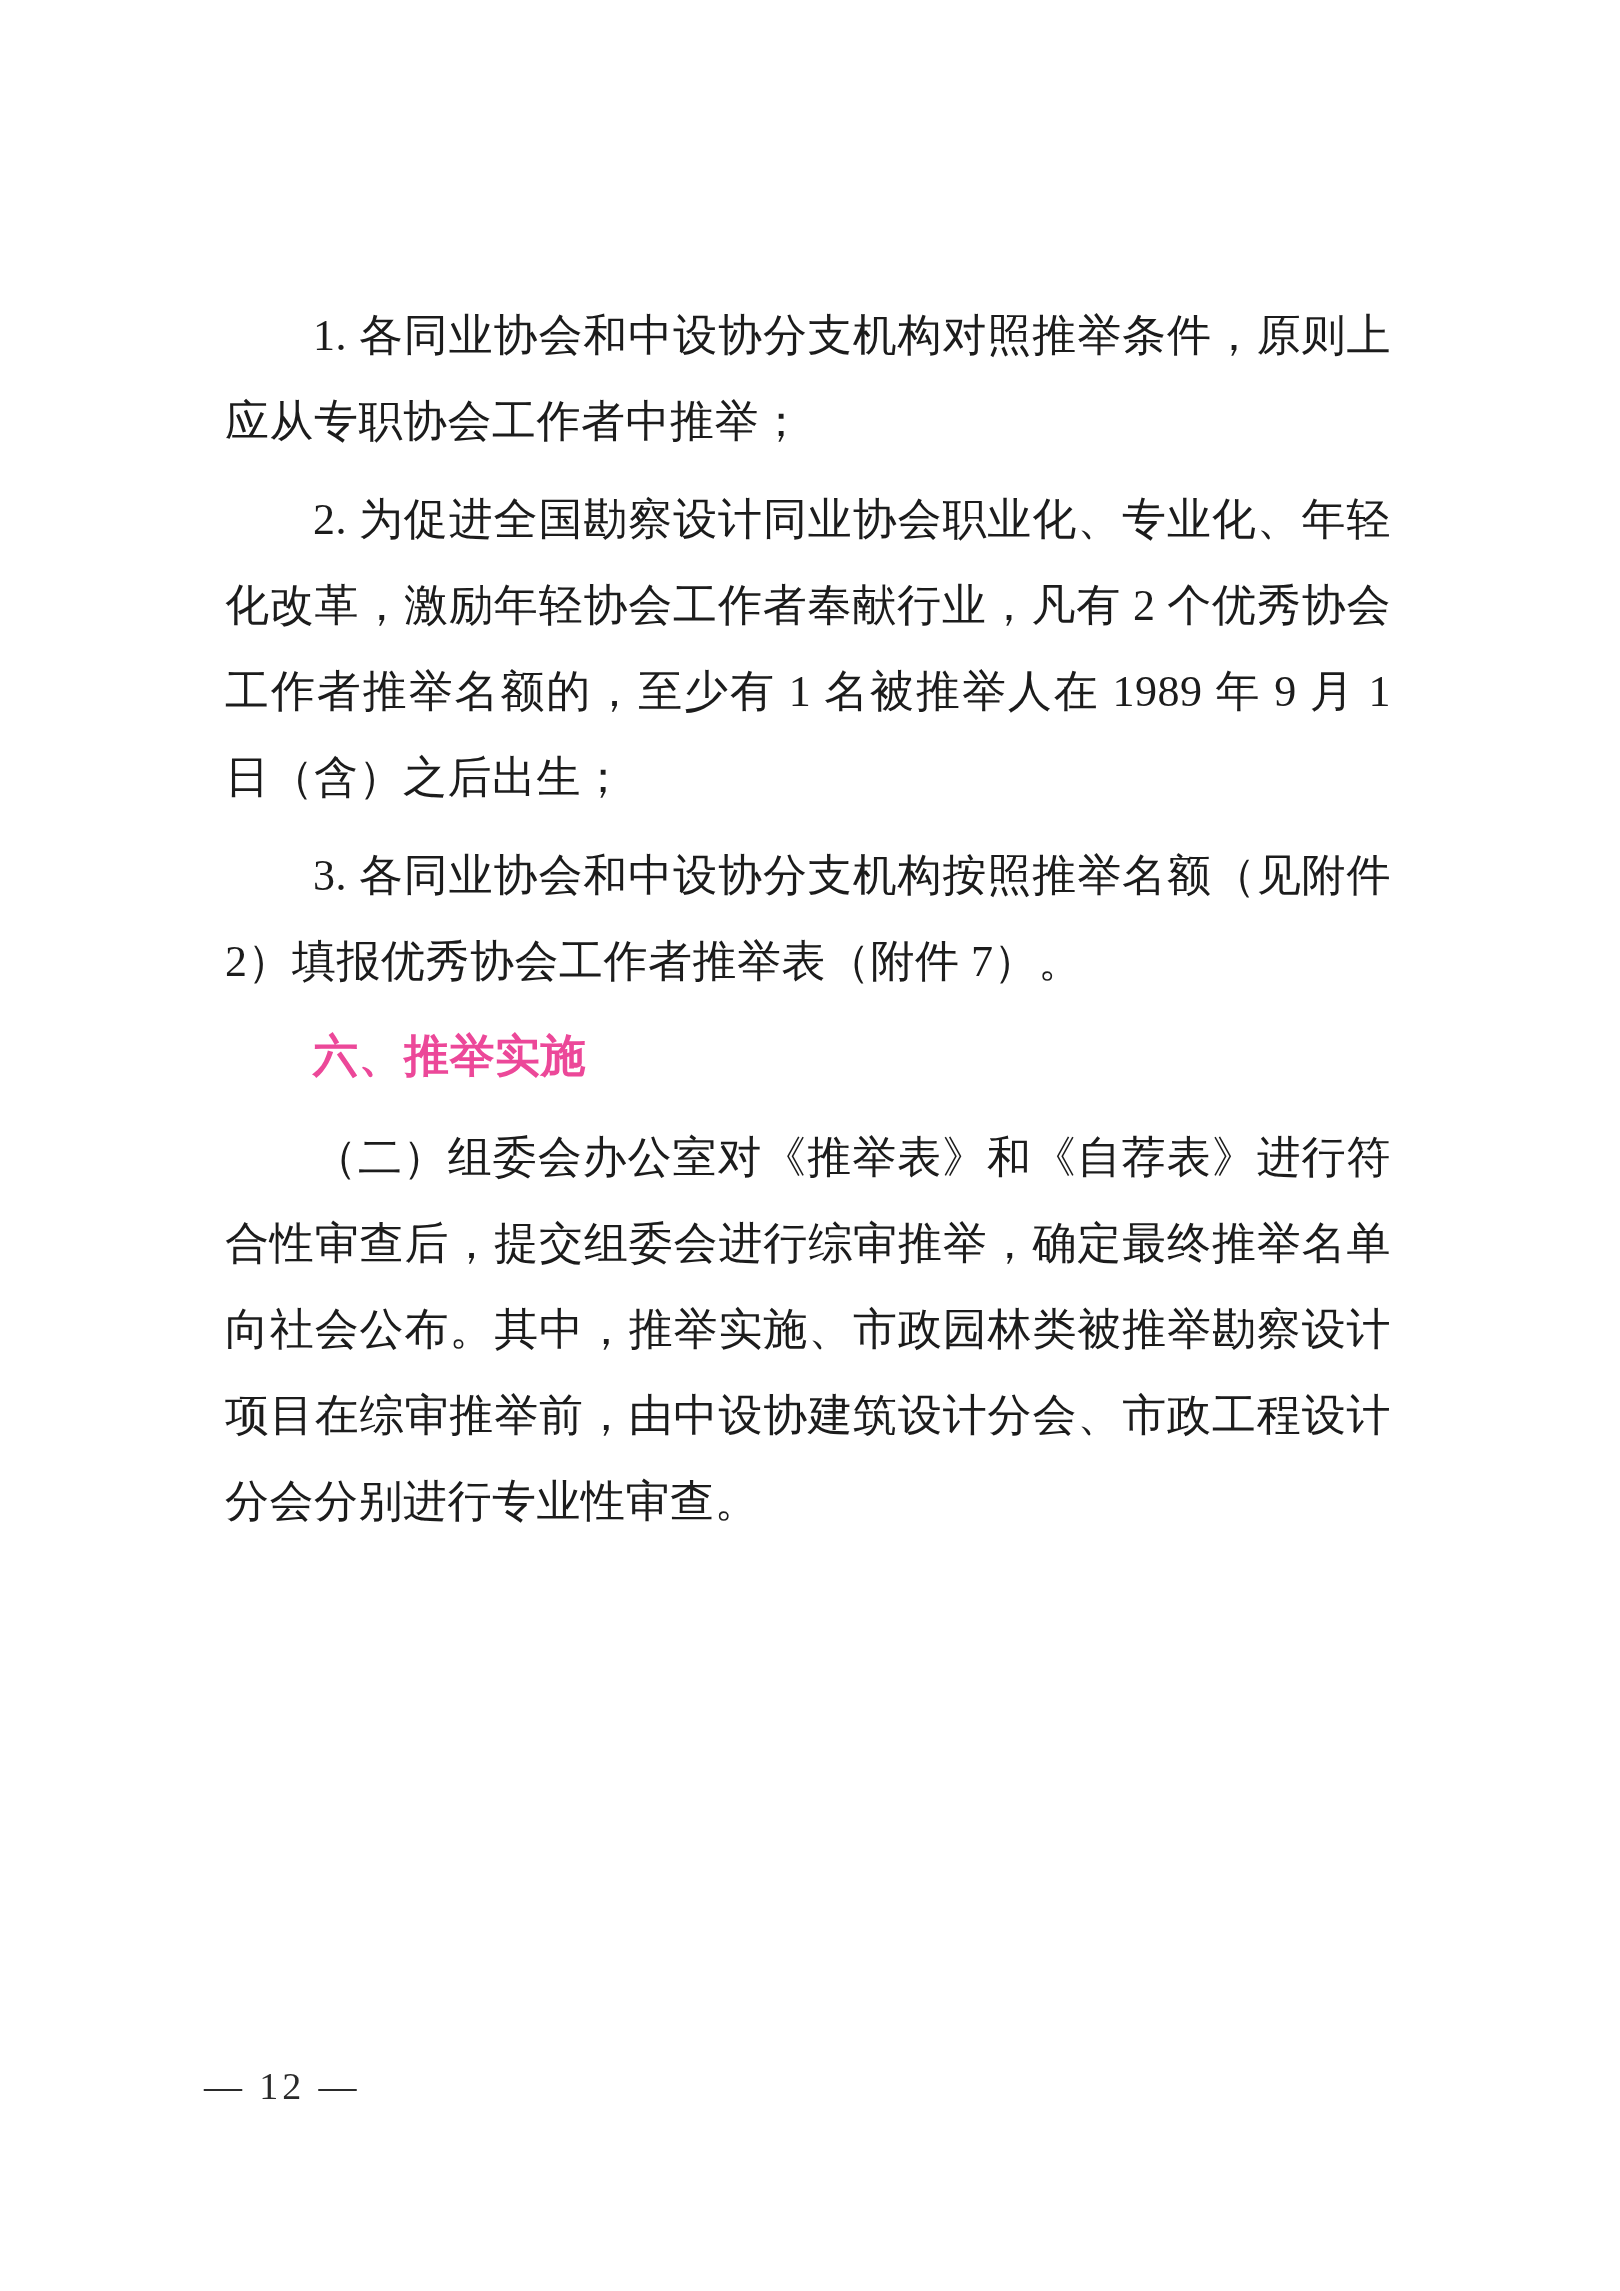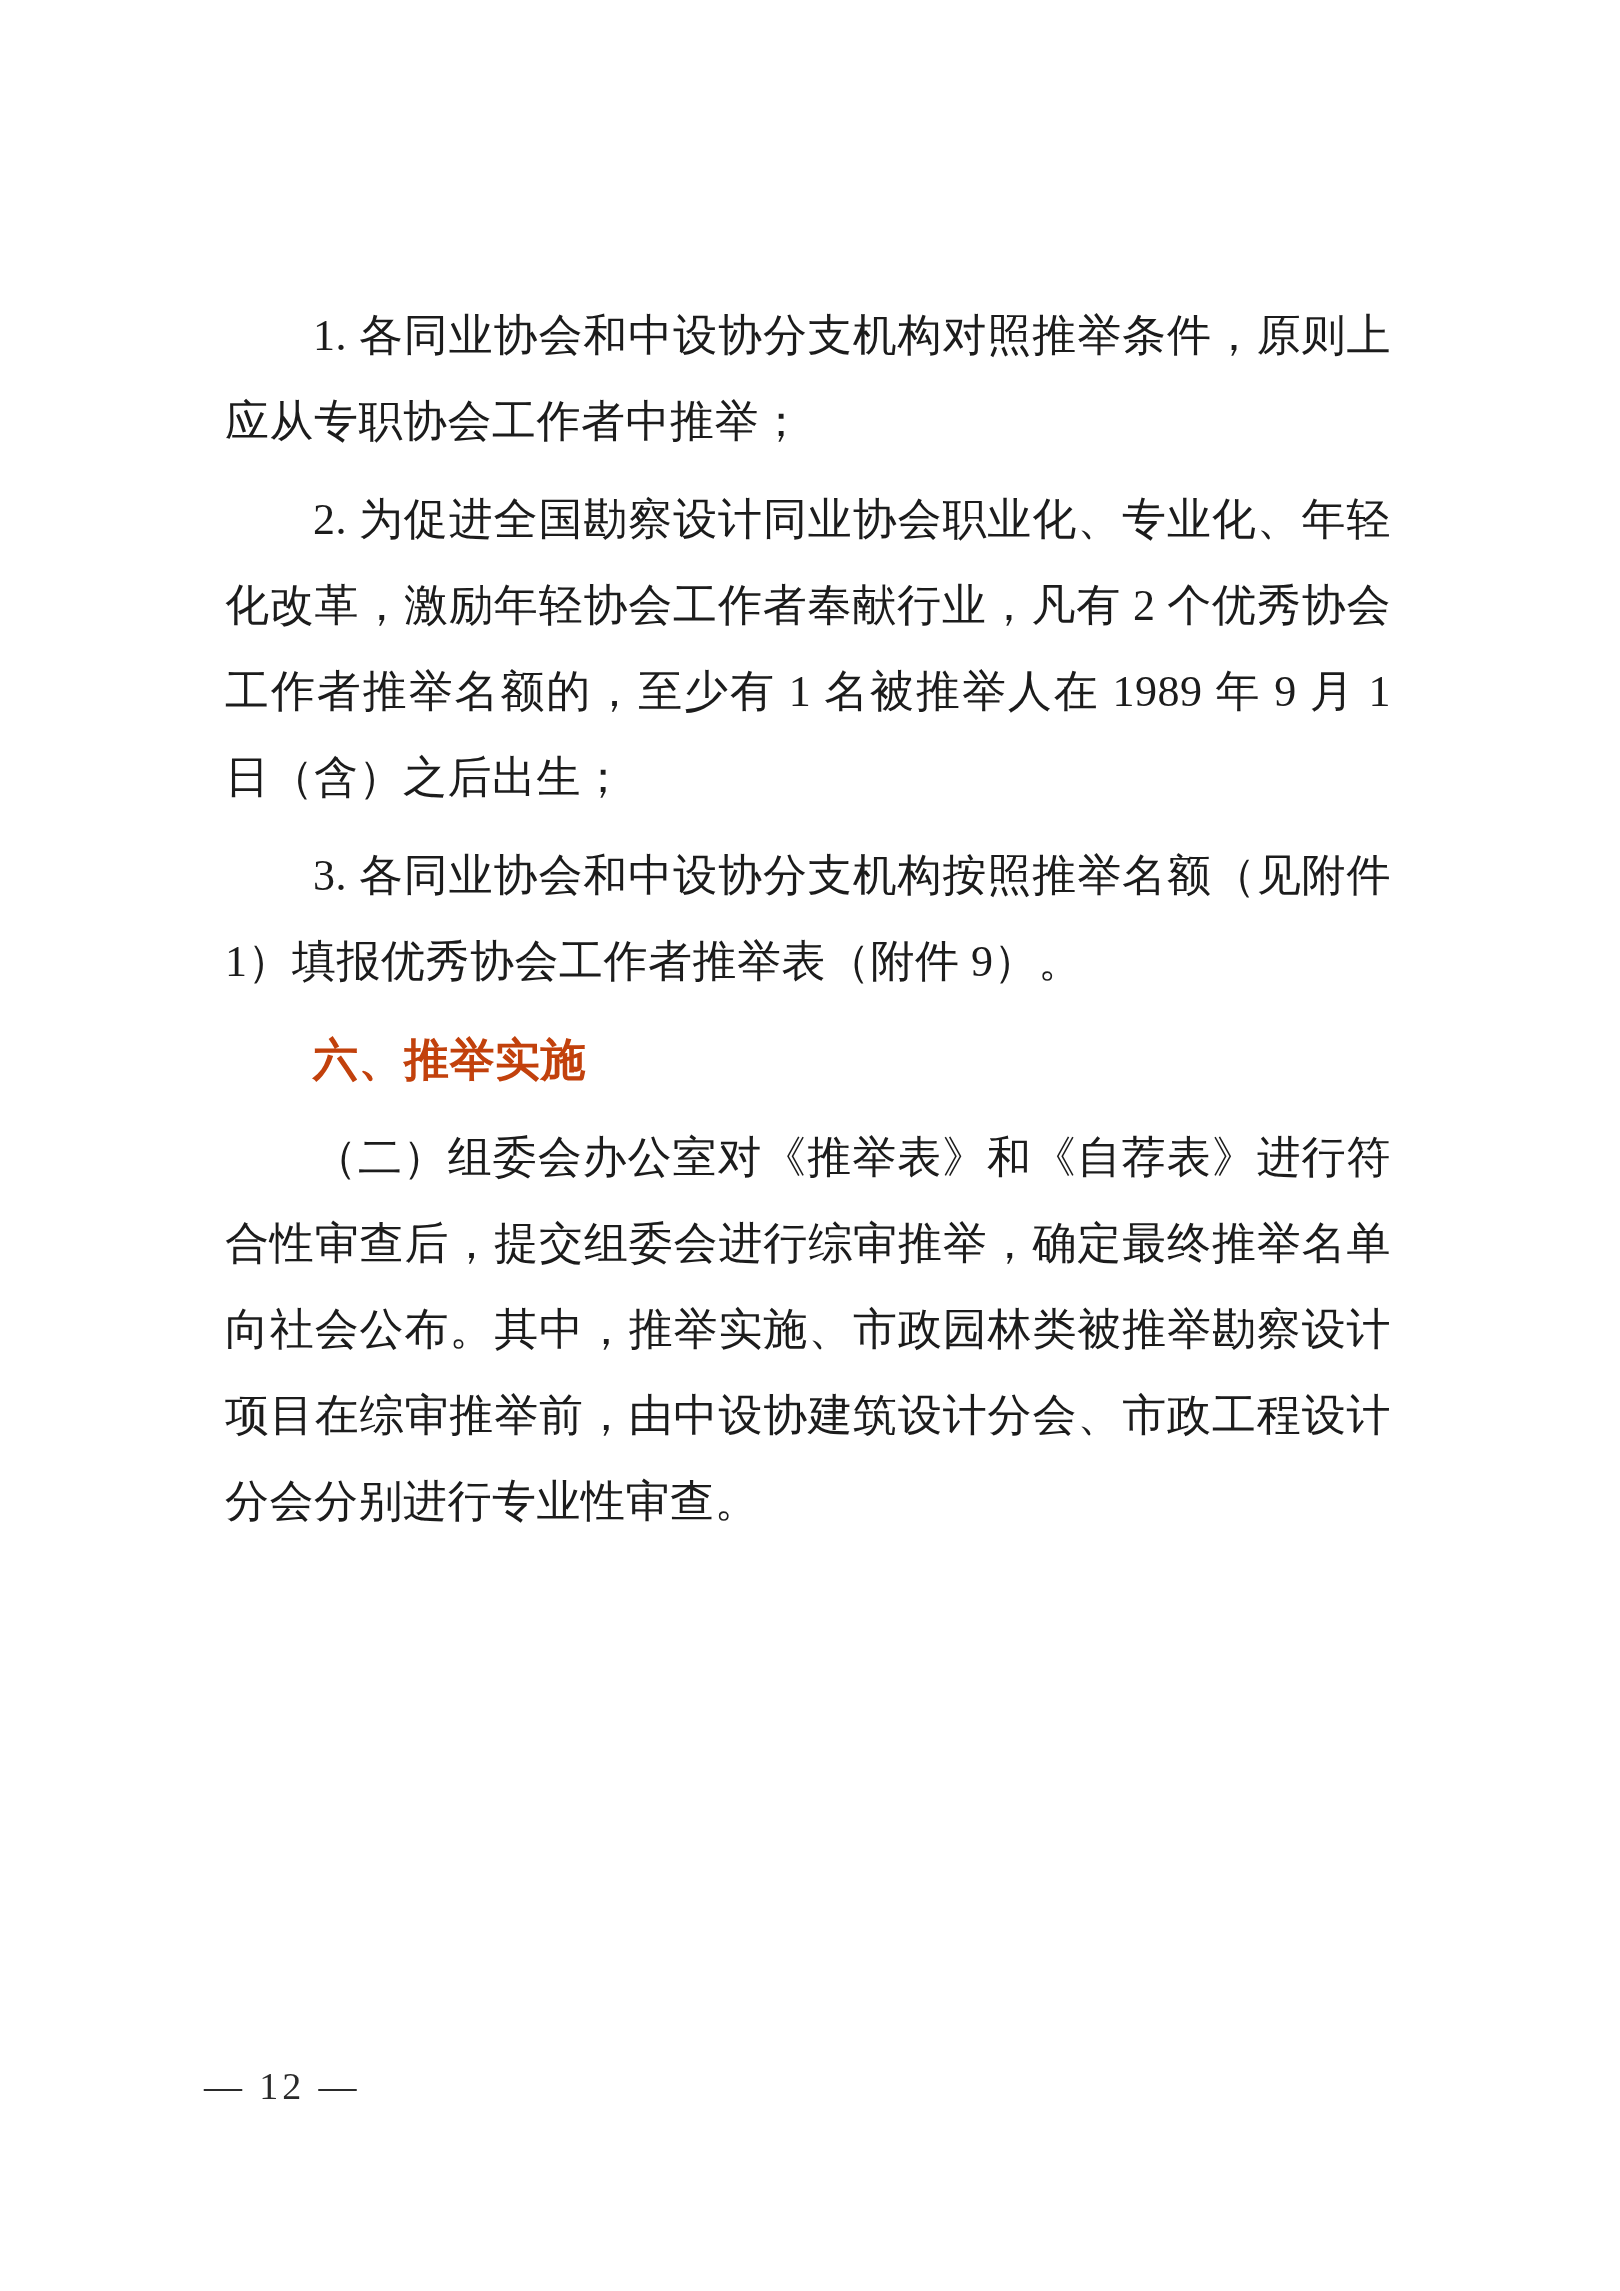--- a/index.html
+++ b/index.html
@@ -25,41 +25,41 @@
   .para {
     margin: 12px;
     font-size: 44px;
     line-height: 86px;
     text-align: justify;
     text-indent: 88px;
     letter-spacing: 0.5px;
     word-break: break-all;
   }
   .heading {
-    font-family: Liberation Sans, sans-serif;
+    font-family: Liberation Mono, monospace;
     font-weight: 700;
     font-size: 45px;
-    color: #c2410c;
+    color: #ec4899;
   }
   .page-number {
     position: absolute;
     left: 204px;
     top: 2064px;
     font-size: 38px;
     letter-spacing: 3.9px;
     color: #2a2a2a;
     white-space: pre;
   }
 </style>
 </head>
 <body>
 
 <div class="page">
   <div class="content">
     <p class="para">1. 各同业协会和中设协分支机构对照推举条件，原则上应从专职协会工作者中推举；</p>
     <p class="para">2. 为促进全国勘察设计同业协会职业化、专业化、年轻化改革，激励年轻协会工作者奉献行业，凡有 2 个优秀协会工作者推举名额的，至少有 1 名被推举人在 1989 年 9 月 1 日（含）之后出生；</p>
-    <p class="para">3. 各同业协会和中设协分支机构按照推举名额（见附件 1）填报优秀协会工作者推举表（附件 9）。</p>
+    <p class="para">3. 各同业协会和中设协分支机构按照推举名额（见附件 2）填报优秀协会工作者推举表（附件 7）。</p>
     <p class="para heading">六、推举实施</p>
     <p class="para">（二）组委会办公室对《推举表》和《自荐表》进行符合性审查后，提交组委会进行综审推举，确定最终推举名单向社会公布。其中，推举实施、市政园林类被推举勘察设计项目在综审推举前，由中设协建筑设计分会、市政工程设计分会分别进行专业性审查。</p>
   </div>
   <div class="page-number">— 12 —</div>
 </div>
 
 
 </body></html>

